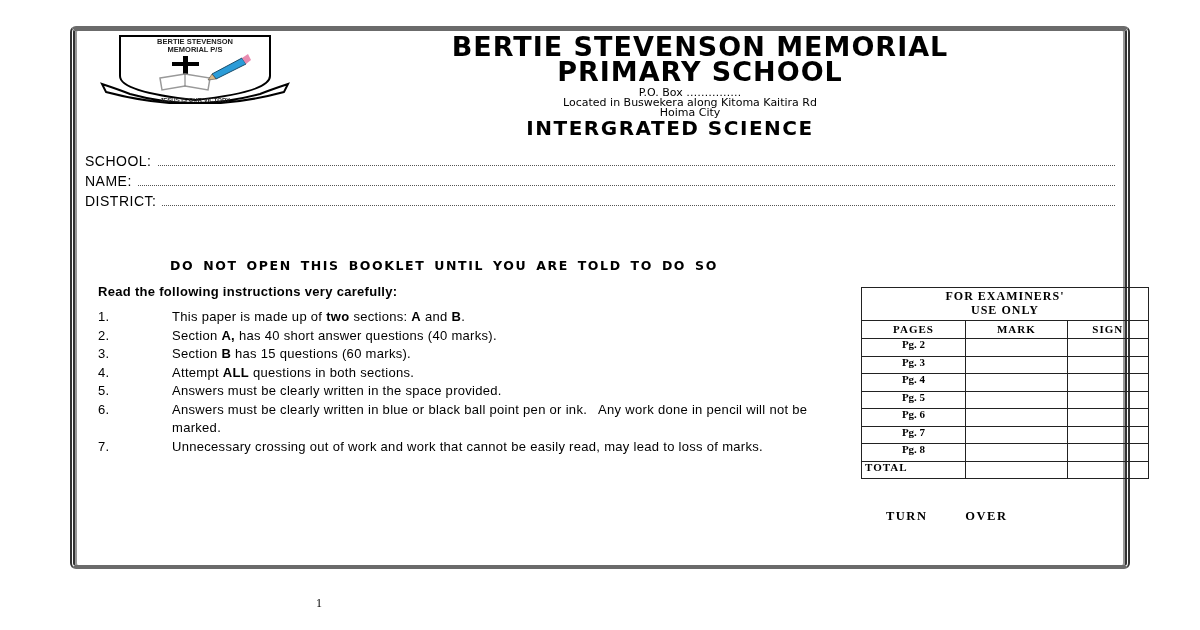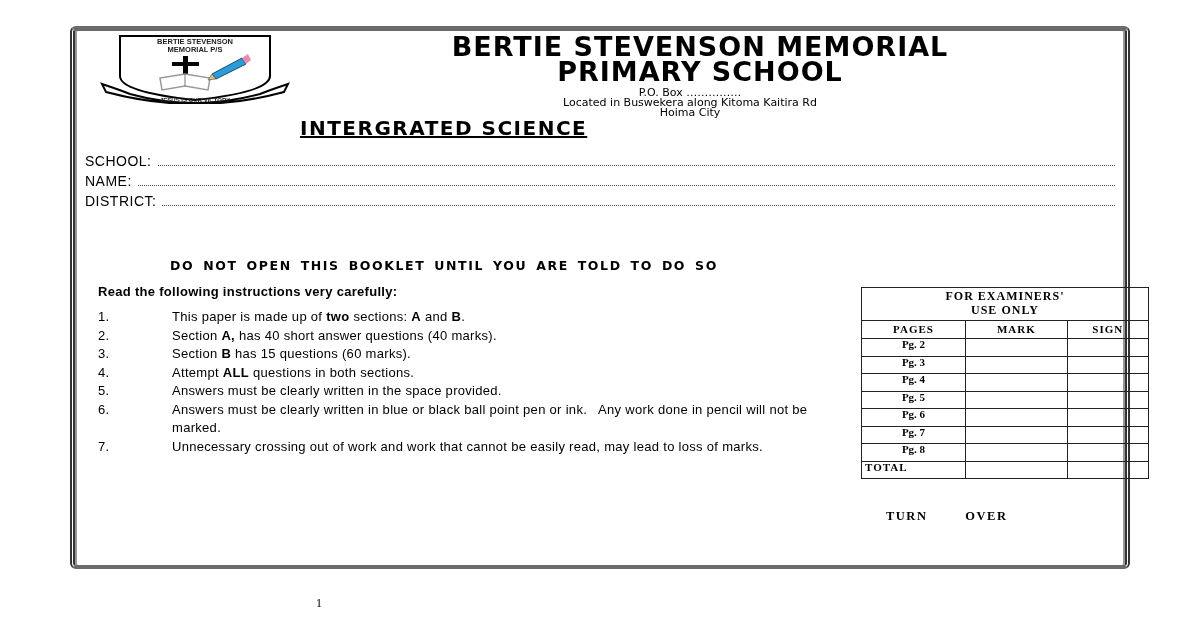--- a/index.html
+++ b/index.html
@@ -20,22 +20,22 @@
 
   .school-name {
     position:absolute; left:300px; top:34px; width:800px; text-align:center;
     font-family:"DejaVu Sans", sans-serif; font-weight:bold; font-size:27px; line-height:25px; letter-spacing:1px;
   }
   .address {
     position:absolute; left:300px; top:88px; width:780px; text-align:center;
     font-family:"DejaVu Sans", sans-serif; font-size:11px; line-height:10px;
   }
   .subject {
-    position:absolute; left:300px; top:116px; width:740px; 
-    font-family:"DejaVu Sans", sans-serif; font-weight:bold; font-size:20px; letter-spacing:1.5px;text-decoration:underline;
+    position:absolute; left:300px; top:116px; width:740px; text-align:center;
+    font-family:"DejaVu Sans", sans-serif; font-weight:bold; font-size:20px; letter-spacing:1.5px;
   }
 
   .fields { position:absolute; left:85px; top:153px; width:1030px; }
   .field-row { display:flex; align-items:baseline; font-size:14px; height:20px; letter-spacing:0.5px; }
   .field-row .label { white-space:nowrap; margin-right:6px; }
   .field-row .dots { flex:1; border-bottom:1.5px dotted #555; height:10px; }
 
   .warning {
     position:absolute; left:170px; top:258px; width:880px;
     font-family:"DejaVu Sans", sans-serif; font-weight:bold; font-size:12.5px; letter-spacing:1.6px; word-spacing:3px;

